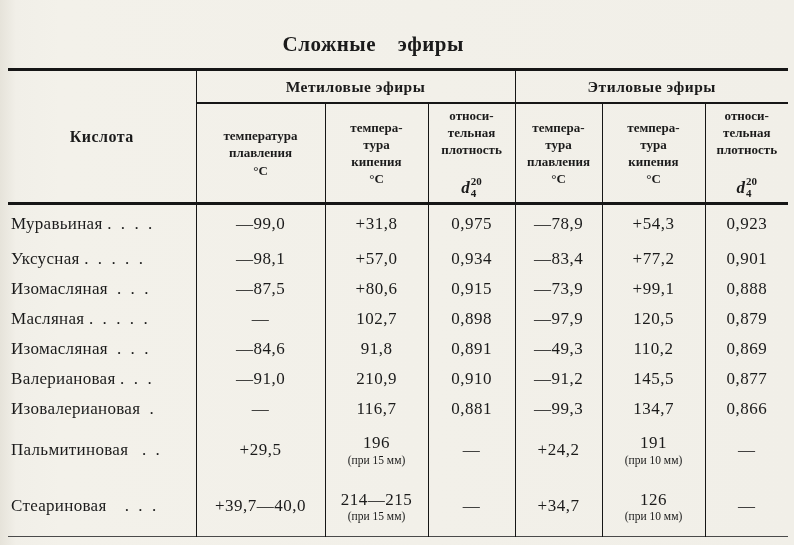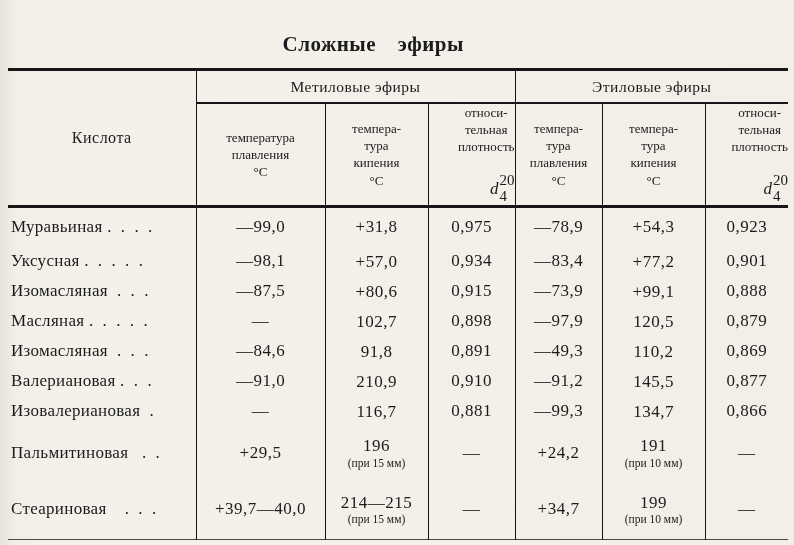--- a/index.html
+++ b/index.html
@@ -23,21 +23,21 @@
     text-align:center; font-weight:bold; font-size:21px;
     word-spacing:16px; letter-spacing:0.5px;
   }
   table.esters {
     position:absolute; left:8px; top:68px;
     width:780px;
     border-collapse:collapse; table-layout:fixed;
     border-top:3px solid #161616;
     border-bottom:1px solid #4a4a4a;
   }
-  th { font-weight:normal; padding:0; }
+  th { font-weight:bold; padding:0; }
   td { padding:0; }
   .acid-head {
     border-right:1px solid #161616;
     border-bottom:3px solid #161616;
     font-size:16px; letter-spacing:0.5px;
     text-align:center; vertical-align:middle;
   }
   .group-head {
     height:31px;
     border-bottom:2px solid #161616;
@@ -46,24 +46,24 @@
   }
   .group-head.gh-ethyl { border-left:1px solid #161616; }
   tr.sub-row th {
     height:98px;
     border-left:1px solid #161616;
     border-bottom:3px solid #161616;
     font-size:13px; line-height:1.32;
     text-align:center; vertical-align:middle;
   }
   .lines { white-space:pre-line; display:block; }
-  .subwrap { display:flex; flex-direction:column; align-items:flex-end;gap:16px; }
+  .subwrap { display:flex; flex-direction:column; align-items:center;gap:16px; }
   .dsym { display:inline-flex; align-items:center; margin-top:2px; }
   .dsym .dbase { font-style:italic; font-size:17px; }
-  .dsym .dstack { display:inline-flex; flex-direction:column; font-size:15px; line-height:1.05; margin-left:1px; text-align:left; }
+  .dsym .dstack { display:inline-flex; flex-direction:column; font-size:11px; line-height:1.05; margin-left:1px; text-align:left; }
   tbody td {
     border-left:1px solid #161616;
     text-align:center; vertical-align:middle;
     font-size:17px; letter-spacing:0.5px;
   }
   tbody td.acid {
     border-left:none;
     text-align:left; padding-left:3px;
     white-space:pre; font-size:17px; letter-spacing:0.3px;
   }
@@ -276,20 +276,20 @@
         <tr>
     <td class="acid">Стеариновая    .  .  .</td>
     <td>+39,7—40,0</td>
     <td>
       <span class="val">214—215</span>
       <span class="note">(при 15 мм)</span>
     </td>
     <td>—</td>
     <td>+34,7</td>
     <td>
-      <span class="val">199</span>
+      <span class="val">126</span>
       <span class="note">(при 10 мм)</span>
     </td>
     <td>—</td>
   </tr>
       </tbody>
   </table>
 </div>
 
 </body></html>

